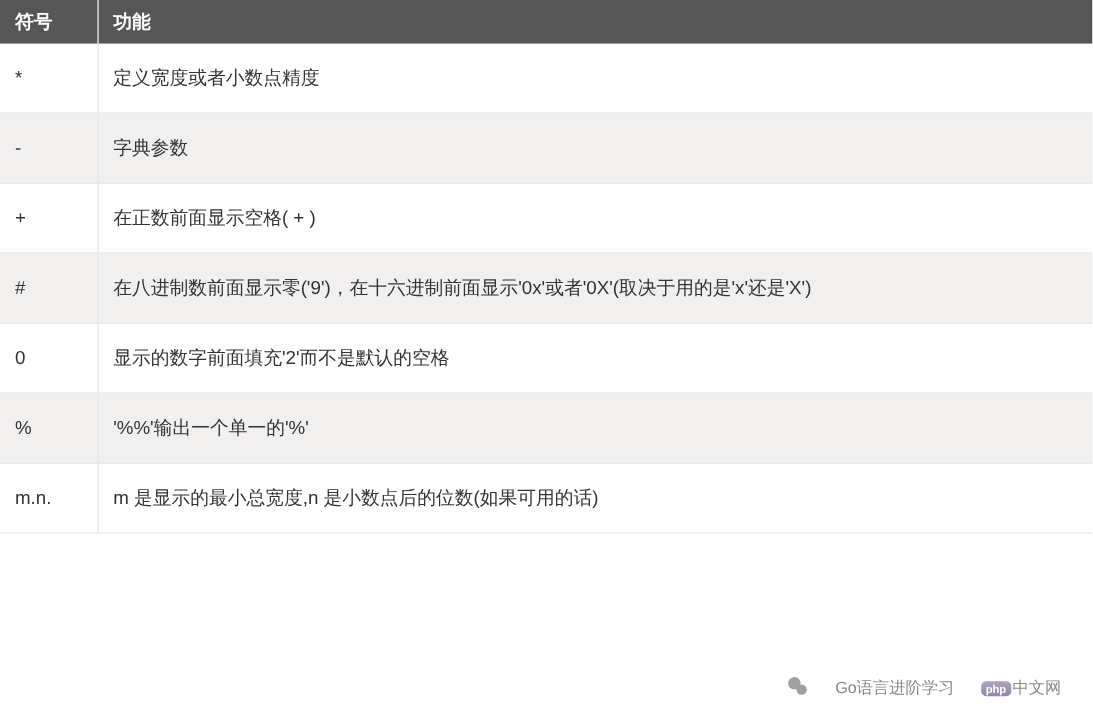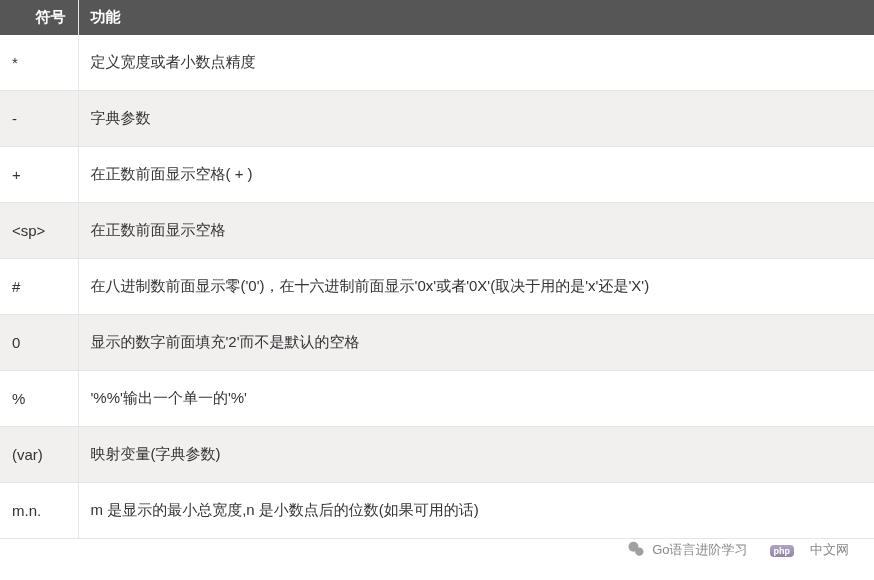--- a/index.html
+++ b/index.html
@@ -36,47 +36,46 @@
       vertical-align: middle;
       color: #333;
     }
     tbody td:first-child {
       width: 78px;
       border-right: 1px solid #e5e5e5;
     }
     thead th:first-child {
       width: 78px;
       border-right: 1px solid #e5e5e5;
-      text-align: right;
     }
     .watermark {
       position: absolute;
       right: 25px;
       top: 540px;
       display: flex;
       align-items: center;
-      gap: 6px;
+      gap: 20px;
       font-size: 13px;
       color: #888;
     }
     .watermark .wechat-icon {
       width: 20px;
       height: 20px;
       display: inline-flex;
       align-items: center;
       justify-content: center;
     }
     .watermark .php-badge {
       display: inline-block;
       background: linear-gradient(#b0a4c2, #9285a8);
       color: #fff;
       font-size: 9px;
       padding: 1px 4px;
       border-radius: 4px;
-      margin: 0 16px;
+      margin: 0 1px;
       font-weight: bold;
     }
   </style>
 </head>
 <body>
 
 <table>
   <thead>
     <tr>
       <th>符号</th>
@@ -90,38 +89,30 @@
     </tr>
     <tr>
       <td>-</td>
       <td>字典参数</td>
     </tr>
     <tr>
       <td>+</td>
       <td>在正数前面显示空格( + )</td>
     </tr>
     <tr>
-      <td>&lt;sp&gt;</td>
-      <td>在正数前面显示空格</td>
-    </tr>
-    <tr>
       <td>#</td>
-      <td>在八进制数前面显示零('0')，在十六进制前面显示'0x'或者'0X'(取决于用的是'x'还是'X')</td>
+      <td>在八进制数前面显示零('9')，在十六进制前面显示'0x'或者'0X'(取决于用的是'x'还是'X')</td>
     </tr>
     <tr>
       <td>0</td>
       <td>显示的数字前面填充'2'而不是默认的空格</td>
     </tr>
     <tr>
       <td>%</td>
       <td>'%%'输出一个单一的'%'</td>
-    </tr>
-    <tr>
-      <td>(var)</td>
-      <td>映射变量(字典参数)</td>
     </tr>
     <tr>
       <td>m.n.</td>
       <td>m 是显示的最小总宽度,n 是小数点后的位数(如果可用的话)</td>
     </tr>
   </tbody>
 </table>
 
 <div class="watermark">
   <span class="wechat-icon">

